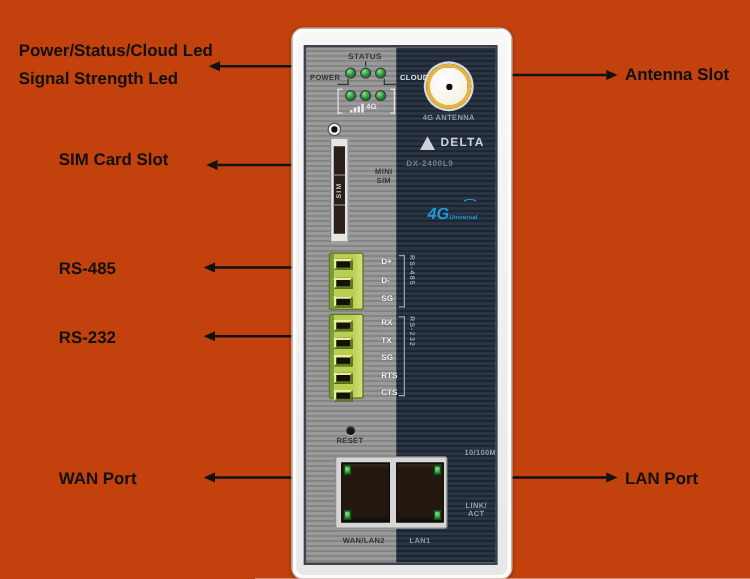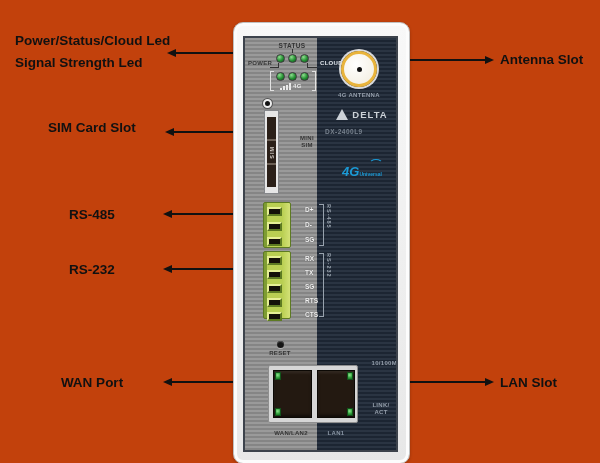--- a/index.html
+++ b/index.html
@@ -2,21 +2,21 @@
 <html><head>
 <meta charset="utf-8">
 <style>
   html,body{margin:0;padding:0;background:#fff;}
   .stage{
     position:relative;width:600px;height:463px;background:#c2410c;
     font-family:"Liberation Sans",sans-serif;overflow:hidden;
   }
   
   .callout{position:absolute;font-size:13.5px;font-weight:bold;color:#111;white-space:nowrap;}
-  .callout.ralign{width:162px;text-align:center;left:11px;}
+  .callout.ralign{width:162px;text-align:left;left:0;padding-left:47px;}
   
   .aline{position:absolute;height:2px;background:#111;}
   .ah-left{position:absolute;width:0;height:0;border-top:4px solid transparent;border-bottom:4px solid transparent;border-right:9px solid #111;}
   .ah-right{position:absolute;width:0;height:0;border-top:4px solid transparent;border-bottom:4px solid transparent;border-left:9px solid #111;}
   
   .device{
     position:absolute;left:233px;top:10px;width:175px;height:440px;
     background:linear-gradient(180deg,#f8f8f8,#e7e7e7);
     border:1px solid #c0c0c0;border-radius:10px;
     box-shadow:inset 0 0 0 3px #fcfcfc,0 1px 3px rgba(0,0,0,.25);
@@ -97,21 +97,21 @@
 <div class="stage">
 
   <div class="callout" style="left:15px;top:33px;">Power/Status/Cloud Led</div>
   <div class="callout" style="left:15px;top:55px;">Signal Strength Led</div>
   <div class="callout ralign" style="top:120px;">SIM Card Slot</div>
   <div class="callout ralign" style="top:207px;">RS-485</div>
   <div class="callout ralign" style="top:262px;">RS-232</div>
   <div class="callout ralign" style="top:375px;">WAN Port</div>
 
   <div class="callout" style="left:500px;top:52px;">Antenna Slot</div>
-  <div class="callout" style="left:500px;top:375px;">LAN Slot</div>
+  <div class="callout" style="left:500px;top:375px;">LAN Port</div>
 
   <div>
     <div class="aline" style="left:176px;top:52px;width:66px;"></div>
     <div class="ah-left" style="left:167px;top:49px;"></div>
   </div>
   <div>
     <div class="aline" style="left:174px;top:131px;width:88px;"></div>
     <div class="ah-left" style="left:165px;top:128px;"></div>
   </div>
   <div>

